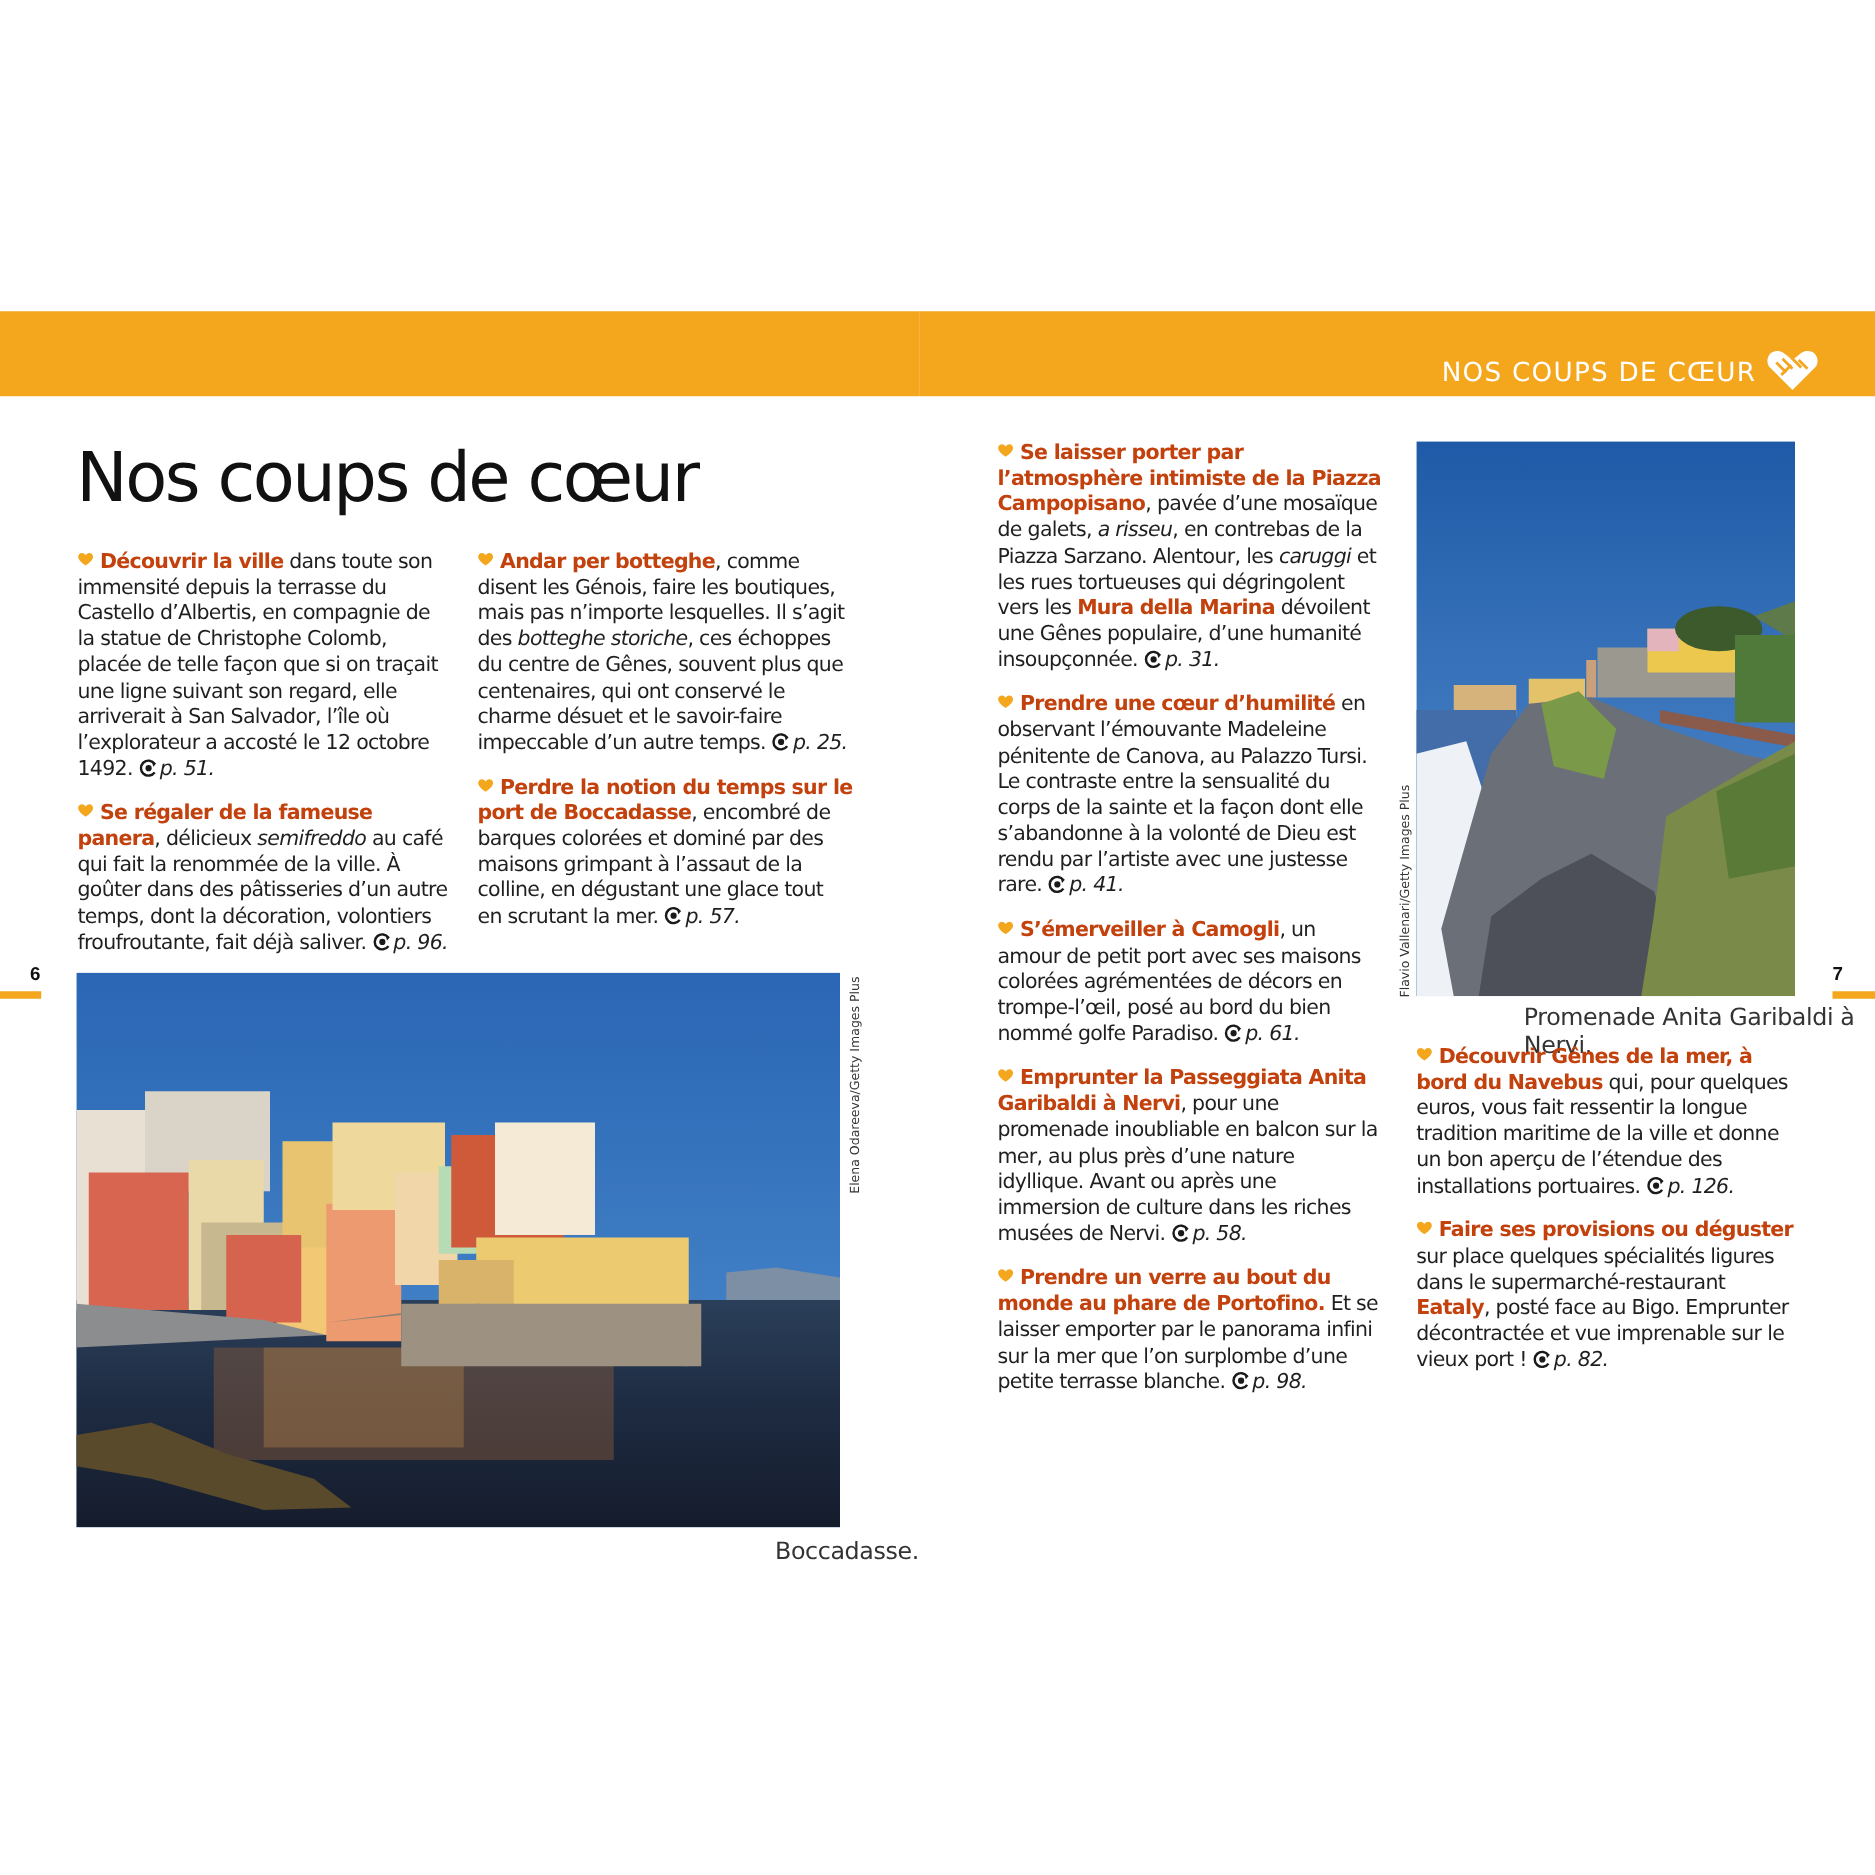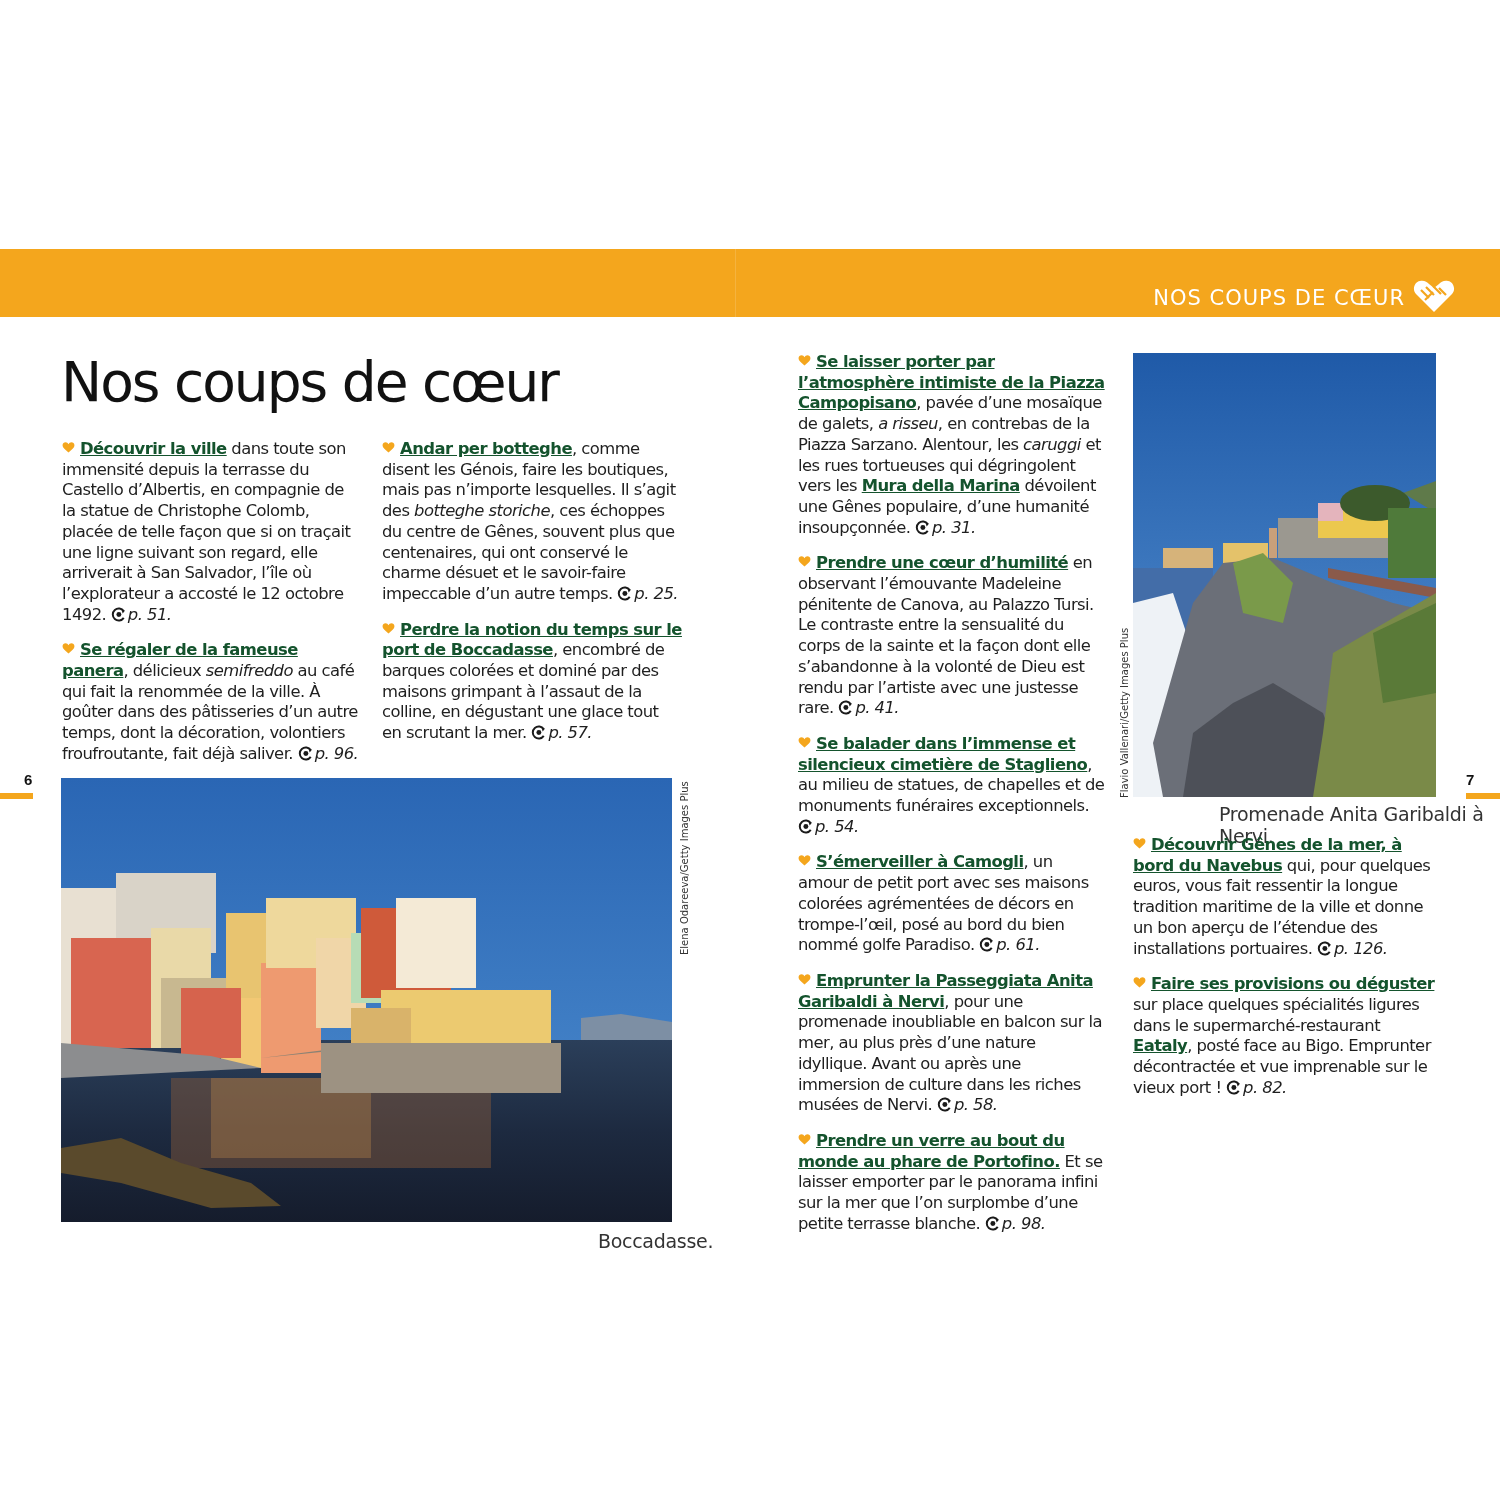--- a/index.html
+++ b/index.html
@@ -8,21 +8,21 @@
   .band { position:absolute; left:0; top:249px; width:1500px; height:68px; background:#f4a61d; }
   .band .gutter { position:absolute; left:735px; top:0; width:1px; height:68px; background:rgba(255,255,255,0.15); }
   .band-title { position:absolute; right:95px; top:286px; color:#ffffff; font-size:21px; letter-spacing:1px;
                 font-family:"DejaVu Sans", sans-serif; font-weight:normal; }
   .hands { position:absolute; left:1413px; top:278px; width:42px; height:36px; }
   .page-title { position:absolute; left:61px; top:350px; font-size:55px; font-family:"DejaVu Sans", sans-serif;
                 font-weight:normal; letter-spacing:-2px; color:#111; margin:0; }
   .col { position:absolute; font-size:16.4px; line-height:20.7px; color:#1f1f1f;
          font-family:"DejaVu Sans", sans-serif; letter-spacing:-0.55px; }
   .item { margin:0 0 15px 0; }
-  .item b { font-weight:bold; color:#14532d;text-decoration:underline; }
+  .item b { font-weight:bold; color:#c2410c; }
   .heart { display:inline-block; width:13px; height:11px; vertical-align:1px; margin-right:5px; }
   .ref { font-style:italic; white-space:nowrap;margin-top:36px; }
   .ref-icon { display:inline-block; width:15px; height:15px; vertical-align:-2px; margin-right:2px; }
   .photo { position:absolute; overflow:hidden; }
   .credit { position:absolute; font-size:10px; color:#333; transform-origin:left top; transform:rotate(-90deg);
             white-space:nowrap; font-family:"DejaVu Sans", sans-serif; }
   .caption { position:absolute; font-size:19px; color:#333; font-family:"DejaVu Sans", sans-serif; letter-spacing:-0.3px; }
   .pgnum { position:absolute; font-size:15px; font-weight:bold; color:#111; }
   .pgbar { position:absolute; height:6px; background:#f4a61d; }
 </style>
@@ -129,43 +129,36 @@
 
     <path d="M200 280 L300 270 L310 310 L490 315 L495 270 L320 265 Z" fill="#8a8274"></path>
     <rect x="260" y="265" width="240" height="50" fill="#9d9282"></rect>
 
     <path d="M0 265 L150 278 L200 290 L0 300 Z" fill="#8c8d8f"></path>
 
     <path d="M0 370 L60 360 L120 385 L190 405 L220 428 L150 430 L60 405 L0 395 Z" fill="#5a4a2c"></path>
   </svg>
 </div>
 <div class="credit" style="left:679px; top:955px;">Elena Odareeva/Getty Images Plus</div>
-<div class="caption" style="left:598px; top:1230px;">Boccadasse.</div>
+<div class="caption" style="left:620px; top:1230px;">Boccadasse.</div>
 
 <div class="col" style="left:798px; top:352px; width:308px;">
   <p class="item">
     <svg class="heart">
         <use href="#heart"></use>
       </svg><b>Se laisser porter par l’atmosphère intimiste de la Piazza Campopisano</b><span>, pavée d’une mosaïque de galets, </span><i>a risseu</i><span>, en contrebas de la Piazza Sarzano. Alentour, les </span><i>caruggi</i><span> et les rues tortueuses qui dégringolent vers les </span><b>Mura della Marina</b><span> dévoilent une Gênes populaire, d’une humanité insoupçonnée. </span><span class="ref"><svg class="ref-icon">
           <use href="#refeye"></use>
         </svg><span>p. 31.</span></span>
   </p>
   <p class="item">
     <svg class="heart">
         <use href="#heart"></use>
       </svg><b>Prendre une cœur d’humilité</b><span> en observant l’émouvante Madeleine pénitente de Canova, au Palazzo Tursi. Le contraste entre la sensualité du corps de la sainte et la façon dont elle s’abandonne à la volonté de Dieu est rendu par l’artiste avec une justesse rare. </span><span class="ref"><svg class="ref-icon">
           <use href="#refeye"></use>
         </svg><span>p. 41.</span></span>
-  </p>
-  <p class="item">
-    <svg class="heart">
-        <use href="#heart"></use>
-      </svg><b>Se balader dans l’immense et silencieux cimetière de Staglieno</b><span>, au milieu de statues, de chapelles et de monuments funéraires exceptionnels. </span><span class="ref"><svg class="ref-icon">
-          <use href="#refeye"></use>
-        </svg><span>p. 54.</span></span>
   </p>
   <p class="item">
     <svg class="heart">
         <use href="#heart"></use>
       </svg><b>S’émerveiller à Camogli</b><span>, un amour de petit port avec ses maisons colorées agrémentées de décors en trompe-l’œil, posé au bord du bien nommé golfe Paradiso. </span><span class="ref"><svg class="ref-icon">
           <use href="#refeye"></use>
         </svg><span>p. 61.</span></span>
   </p>
   <p class="item">
     <svg class="heart">

